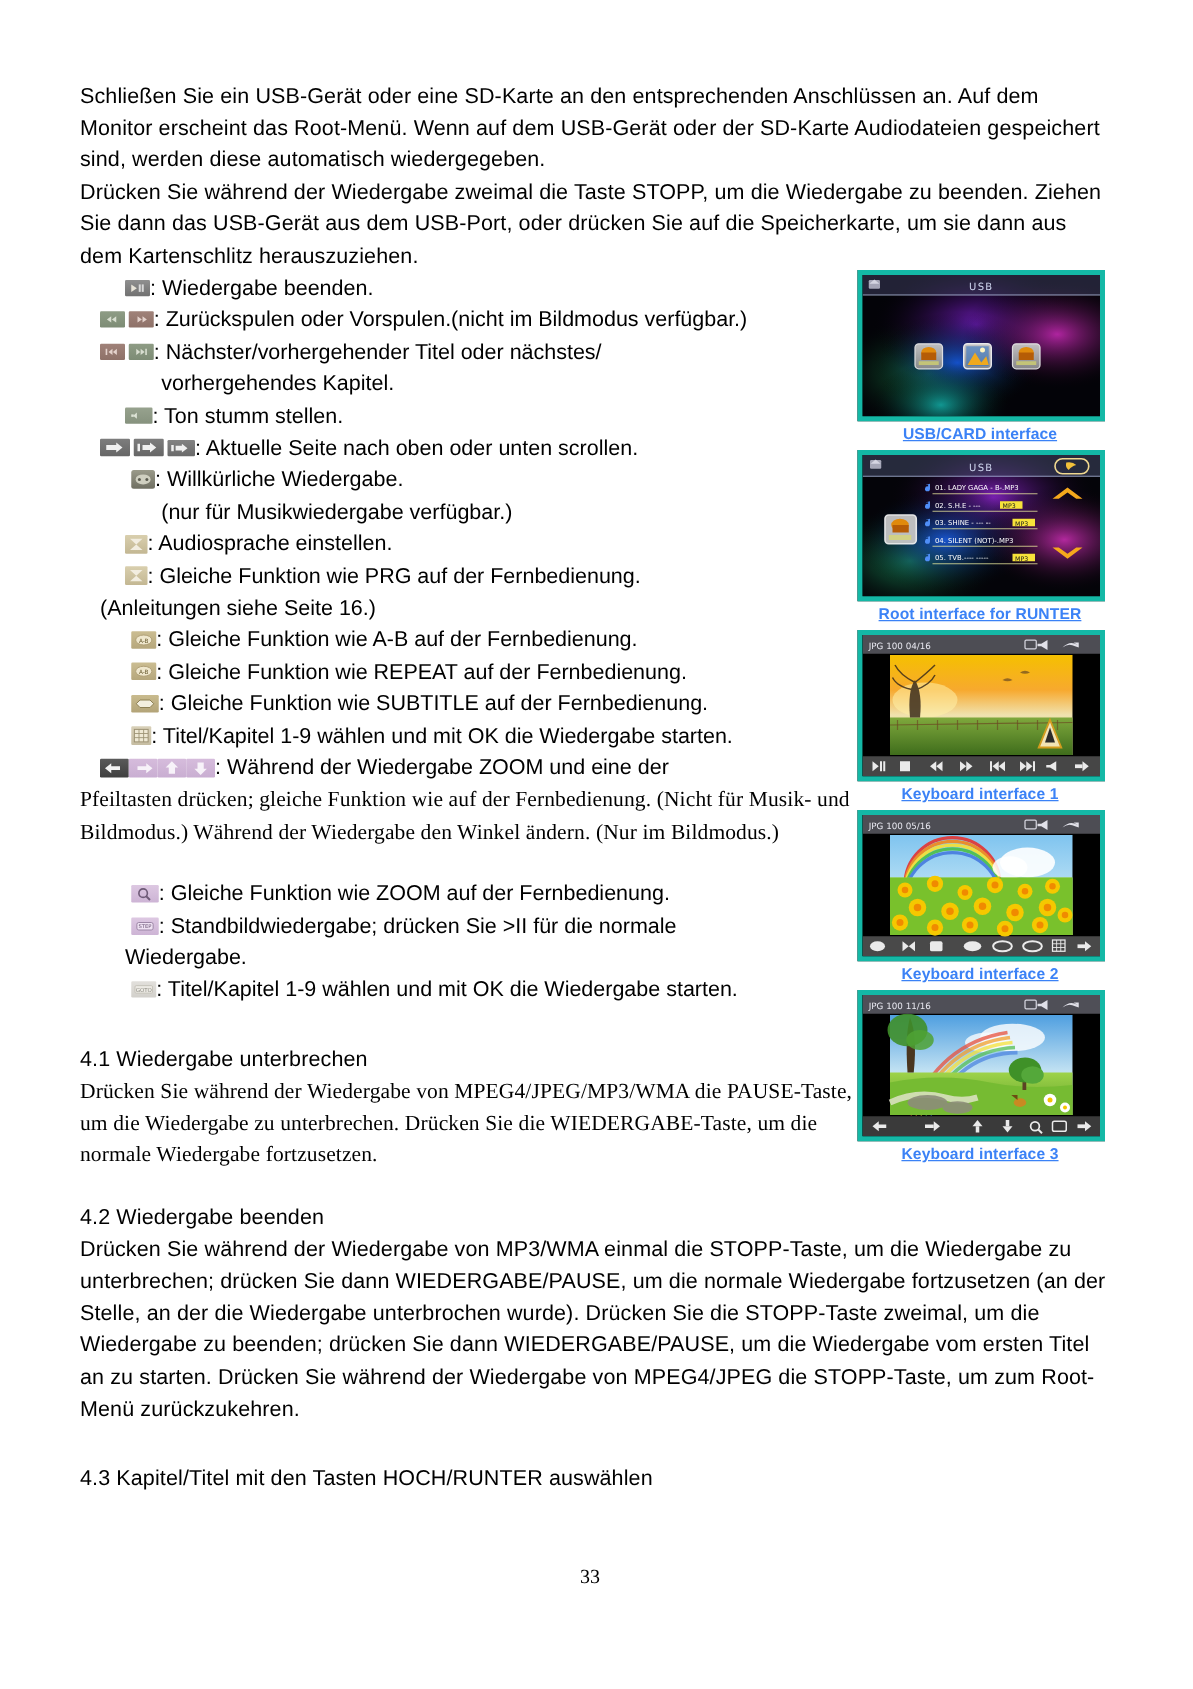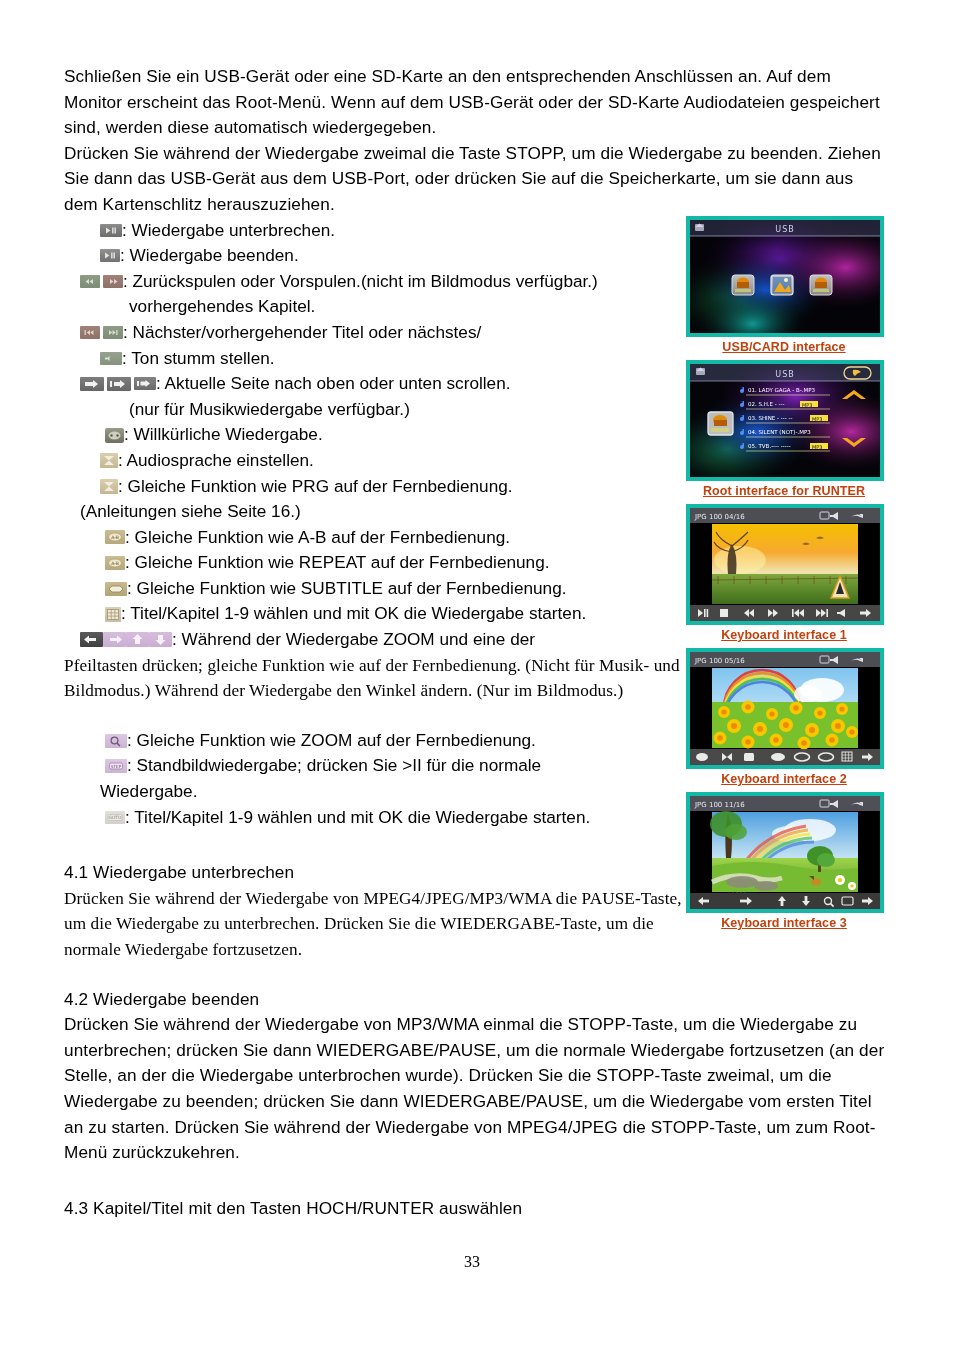--- a/index.html
+++ b/index.html
@@ -148,21 +148,21 @@
     height: 113px;
     border: 4px solid #14b8a6;
     position: relative;
     overflow: hidden;
     background: #000;
   }
   .figure-cap {
     text-align: center;
     font-size: 12.5px;
     font-weight: bold;
-    color: #c2410c;
+    color: #3b82f6;
     text-decoration: underline;
     margin-top: 3px;
     letter-spacing: 0.1px;
   }
 
   .page-num {
     position: absolute;
     left: 0; right: 0;
     top: 1253px;
     text-align: center;
@@ -599,32 +599,20 @@
 
   </div>
 
   <div class="content">
 
     <p class="para">Schließen Sie ein USB-Gerät oder eine SD-Karte an den entsprechenden Anschlüssen an. Auf dem Monitor erscheint das Root-Menü. Wenn auf dem USB-Gerät oder der SD-Karte Audiodateien gespeichert sind, werden diese automatisch wiedergegeben.</p>
     <p class="para">Drücken Sie während der Wiedergabe zweimal die Taste STOPP, um die Wiedergabe zu beenden. Ziehen Sie dann das USB-Gerät aus dem USB-Port, oder drücken Sie auf die Speicherkarte, um sie dann aus dem Kartenschlitz herauszuziehen.</p>
 
     <div class="legend">
 
-      <div class="legend-row indent-1">
-        <span class="icons">
-          <span class="ico btn-gray">
-            <svg width="22" height="13" viewBox="0 0 22 13">
-                <path d="M6 3.5 L10.5 6.5 L6 9.5 Z" fill="#e8e4d8"></path>
-                <rect x="12" y="3.5" width="1.6" height="6" fill="#d9d9d9"></rect>
-                <rect x="14.4" y="3.5" width="1.6" height="6" fill="#d9d9d9"></rect>
-              </svg>
-          </span>
-        </span>
-        <span class="txt">: Wiedergabe unterbrechen.</span>
-      </div>
 
       <div class="legend-row indent-1">
         <span class="icons">
           <span class="ico btn-gray-sm">
             <svg width="20" height="13" viewBox="0 0 20 13">
                 <path d="M5 3.5 L9.5 6.5 L5 9.5 Z" fill="#e8e4d8"></path>
                 <rect x="11" y="3.5" width="1.6" height="6" fill="#d9d9d9"></rect>
                 <rect x="13.4" y="3.5" width="1.6" height="6" fill="#d9d9d9"></rect>
               </svg>
           </span>
@@ -642,43 +630,43 @@
             <span class="gap2"></span>
             <span class="ico btn-red">
             <svg width="20" height="13" viewBox="0 0 20 13">
                 <path d="M7 4 L10.5 6.5 L7 9 Z M11 4 L14.5 6.5 L11 9 Z" fill="#e4d2cc"></path>
               </svg>
           </span>
         </span>
         <span class="txt">: Zurückspulen oder Vorspulen.(nicht im Bildmodus verfügbar.)</span>
       </div>
 
-      <div class="legend-row indent-3">
-        <span class="txt">vorhergehendes Kapitel.</span>
-      </div>
-
       <div class="legend-row indent-0">
         <span class="icons">
           <span class="ico btn-red">
             <svg width="20" height="13" viewBox="0 0 20 13">
                 <rect x="4.5" y="4" width="1.3" height="5" fill="#e4d2cc"></rect>
                 <path d="M10 4 L6.8 6.5 L10 9 Z M13.5 4 L10.3 6.5 L13.5 9 Z" fill="#e4d2cc"></path>
               </svg>
           </span>
             <span class="gap2"></span>
             <span class="ico btn-green">
             <svg width="20" height="13" viewBox="0 0 20 13">
                 <path d="M6 4 L9.2 6.5 L6 9 Z M9.5 4 L12.7 6.5 L9.5 9 Z" fill="#d8ded0"></path>
                 <rect x="13.2" y="4" width="1.3" height="5" fill="#d8ded0"></rect>
               </svg>
           </span>
         </span>
         <span class="txt">: Nächster/vorhergehender Titel oder nächstes/</span>
       </div>
 
+      <div class="legend-row indent-3">
+        <span class="txt">vorhergehendes Kapitel.</span>
+      </div>
+
       <div class="legend-row indent-1">
         <span class="icons">
           <span class="ico btn-mute">
             <svg width="22" height="13" viewBox="0 0 22 13">
                 <path d="M9.5 4 L6.5 6.5 L9.5 9 Z" fill="#dde3d6"></path>
                 <rect x="5" y="5.5" width="2" height="2" fill="#dde3d6"></rect>
               </svg>
           </span>
         </span>
         <span class="txt">: Ton stumm stellen.</span>
@@ -702,37 +690,37 @@
             <span class="ico" style="width:22px;height:13px;background:linear-gradient(180deg,#828282,#6a6a6a);border-radius:1px;">
             <svg width="22" height="13" viewBox="0 0 22 13">
                 <rect x="3" y="4" width="2" height="5" fill="#f0f0f0"></rect>
                 <path d="M6.5 4.6 h5 v-1.6 l4.5 3.5 l-4.5 3.5 v-1.6 h-5 Z" fill="#f0f0f0"></path>
               </svg>
           </span>
         </span>
         <span class="txt">: Aktuelle Seite nach oben oder unten scrollen.</span>
       </div>
 
-      <div class="legend-row indent-3">
-        <span class="txt">(nur für Musikwiedergabe verfügbar.)</span>
-      </div>
-
       <div class="legend-row indent-2">
         <span class="icons">
           <span class="ico" style="width:19px;height:15px;background:linear-gradient(180deg,#9a9a8a,#6f6f62);border-radius:2px;">
             <svg width="19" height="15" viewBox="0 0 19 15">
                 <ellipse cx="9.5" cy="7.5" rx="6" ry="4" fill="#cfcfc0"></ellipse>
                 <circle cx="6.5" cy="7.5" r="1.2" fill="#5a5a4e"></circle>
                 <circle cx="12.5" cy="7.5" r="1.2" fill="#5a5a4e"></circle>
               </svg>
           </span>
         </span>
         <span class="txt">: Willkürliche Wiedergabe.</span>
       </div>
 
+      <div class="legend-row indent-3">
+        <span class="txt">(nur für Musikwiedergabe verfügbar.)</span>
+      </div>
+
       <div class="legend-row indent-1">
         <span class="icons">
           <span class="ico btn-tan2">
             <svg width="18" height="15" viewBox="0 0 18 15">
                 <path d="M4 3 L14 3 L9 7.5 L14 12 L4 12 L9 7.5 Z" fill="#f2ede0"></path>
               </svg>
           </span>
         </span>
         <span class="txt">: Audiosprache einstellen.</span>
       </div>

